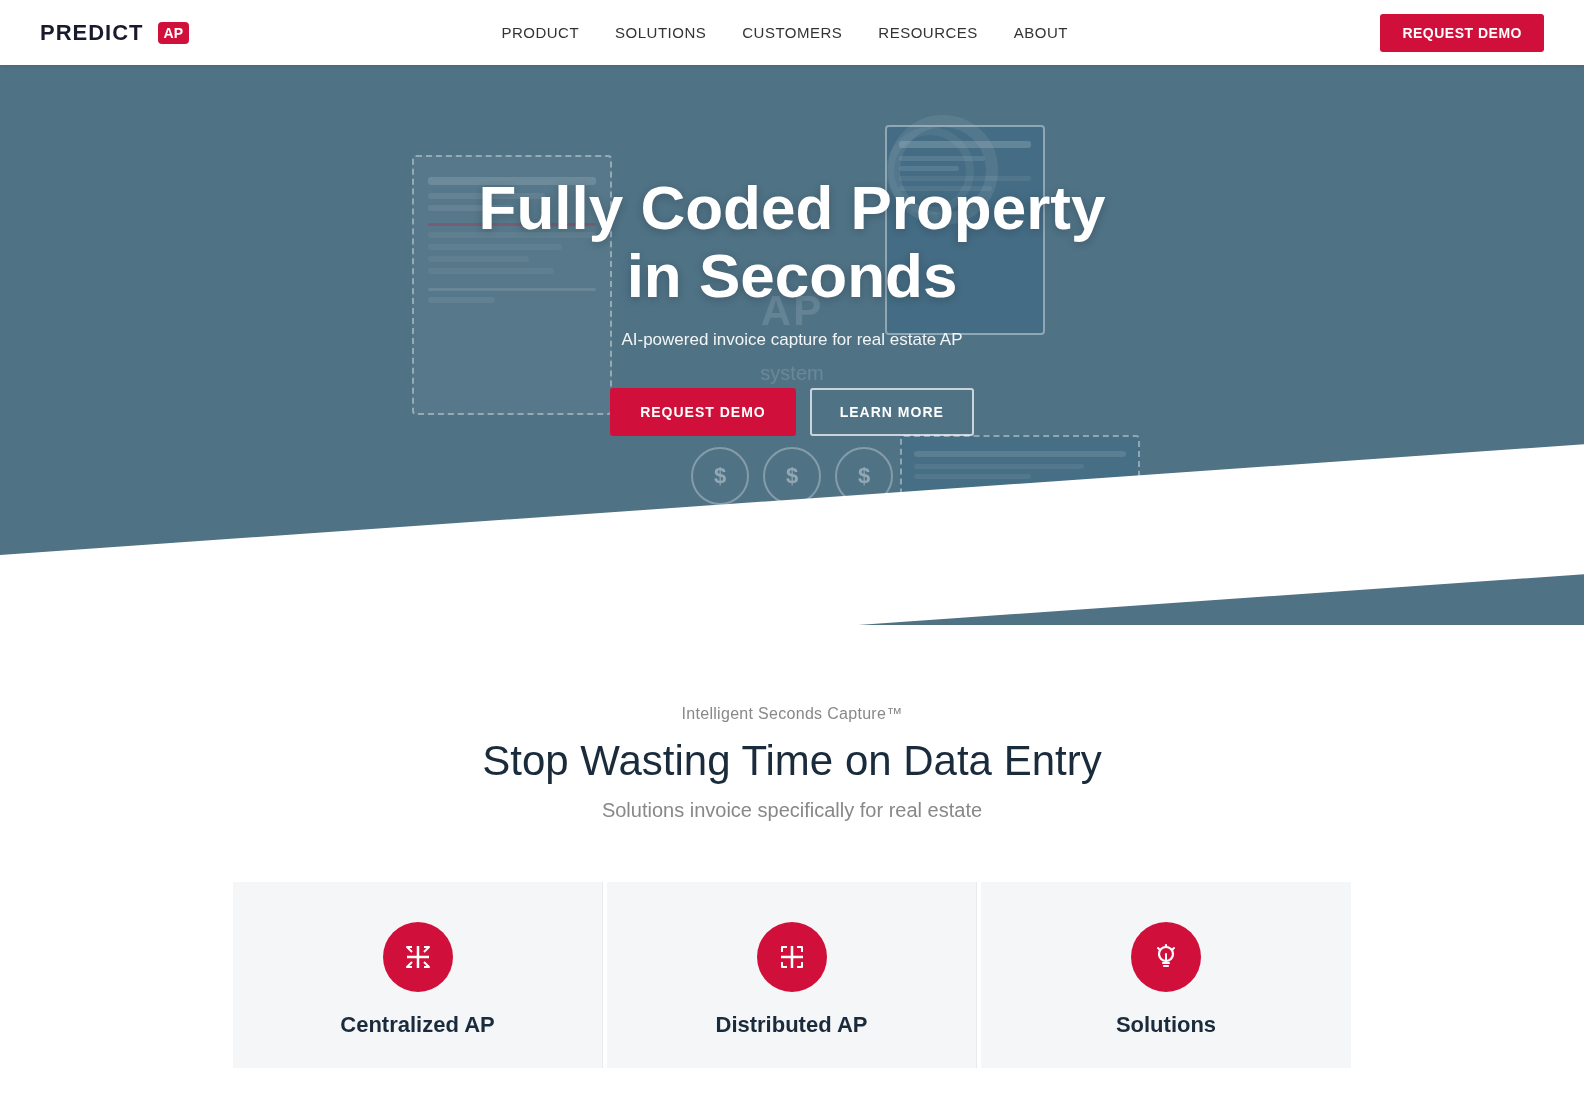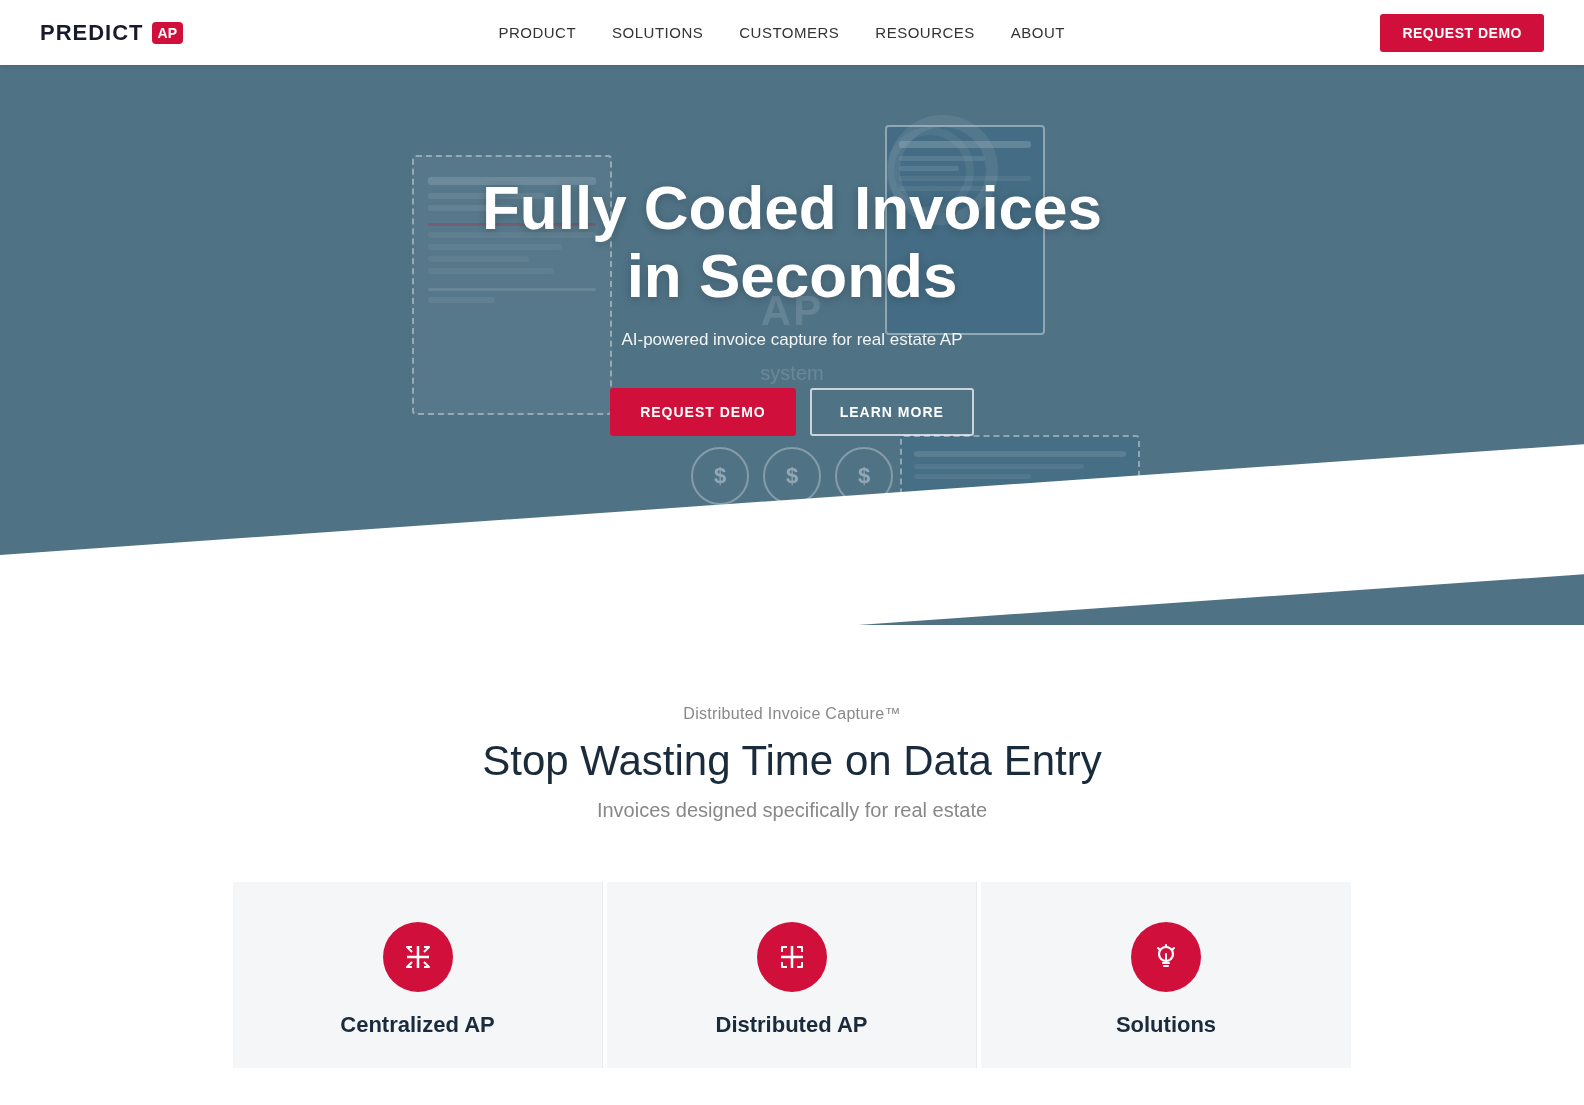--- a/index.html
+++ b/index.html
@@ -13,21 +13,21 @@
       padding: 0 40px;
       height: 65px;
       background: #fff;
       box-shadow: 0 1px 4px rgba(0,0,0,0.1);
       position: relative;
       z-index: 10;
     }
     .logo {
       display: flex;
       align-items: center;
-      gap: 4px;
+      gap: 10px;
     }
     .logo-text {
       font-size: 22px;
       font-weight: 700;
       color: #1a1a2e;
       letter-spacing: 1px;
     }
     .logo-badge {
       background: #d0103a;
       color: #fff;
@@ -333,35 +333,35 @@
 
     <div class="dollar-circles">
       <div class="dollar-circle">$</div>
       <div class="dollar-circle">$</div>
       <div class="dollar-circle">$</div>
     </div>
   </div>
 
   <div class="hero-content">
     <h1 class="hero-title">
-      <span>Fully Coded Invoices</span><br>
+      <span>Fully Coded Property</span><br>
       <span>in Seconds</span>
     </h1>
     <p class="hero-subtitle">AI-powered invoice capture for real estate AP</p>
     <div class="hero-buttons">
       <button class="btn-hero-demo">REQUEST DEMO</button>
       <button class="btn-hero-learn">LEARN MORE</button>
     </div>
   </div>
 </section>
 
 <div class="section-middle">
-  <p class="section-label">Distributed Invoice Capture™</p>
+  <p class="section-label">Intelligent Seconds Capture™</p>
   <h2 class="section-title">Stop Wasting Time on Data Entry</h2>
-  <p class="section-desc">Invoices designed specifically for real estate</p>
+  <p class="section-desc">Solutions invoice specifically for real estate</p>
 
   <div class="cards-row">
 
     <div class="card">
       <div class="card-icon-circle">
 
         <svg width="32" height="32" viewBox="0 0 32 32" fill="none">
           <line x1="5" y1="16" x2="27" y2="16" stroke="white" stroke-width="2.5"></line>
           <line x1="16" y1="5" x2="16" y2="27" stroke="white" stroke-width="2.5"></line>
           <polyline points="10,11 5,6 10,6" fill="none" stroke="white" stroke-width="2" stroke-linejoin="round"></polyline>

